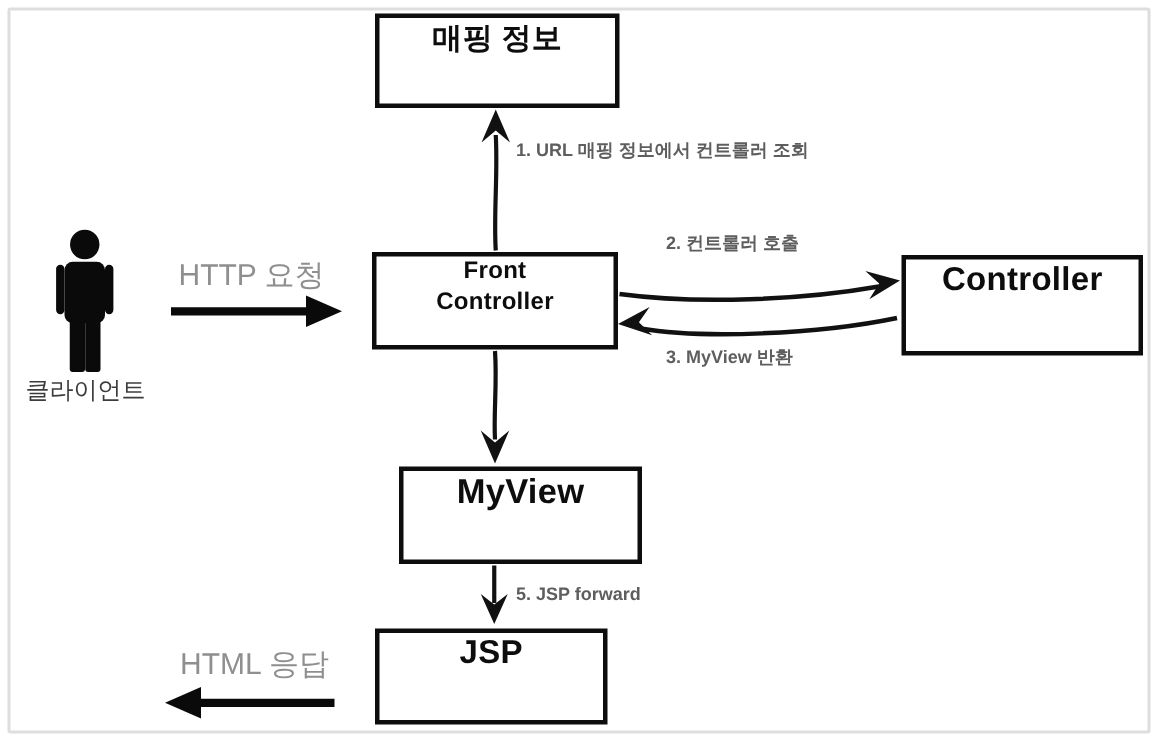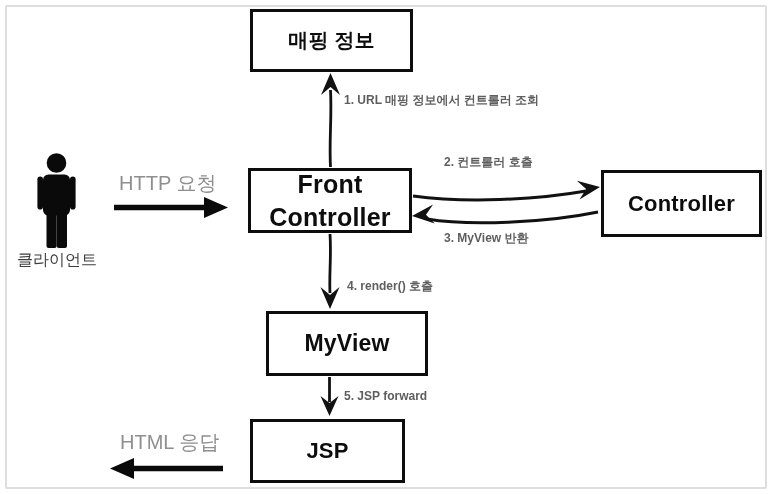--- a/index.html
+++ b/index.html
@@ -28,26 +28,26 @@
   .box {
     position: absolute;
     box-sizing: border-box;
     background: #ffffff;
     border: 3px solid #0d0d0d;
     color: #0d0d0d;
     font-weight: bold;
     display: flex;
     flex-direction: column;
     align-items: center;
-    justify-content: center;
+    justify-content: flex-start;
     text-align: center;
     letter-spacing: 0.2px;
   }
   .box-mapping   { left: 250px; top: 9px;   width: 163px; height: 63px; font-size: 20px; }
-  .box-fc        { left: 248px; top: 168px; width: 164px; height: 65px; font-size: 25px; line-height: 1.3; }
+  .box-fc        { left: 248px; top: 168px; width: 164px; height: 65px; font-size: 16px; line-height: 1.3; }
   .box-ctrl      { left: 601px; top: 170px; width: 161px; height: 67px; font-size: 22px; }
   .box-myview    { left: 249px; top: 311px; width: 162px; height: 65px; font-size: 23px; margin-left: 17px; }
   .box-jsp       { left: 250px; top: 419px; width: 155px; height: 64px; font-size: 22px; }
   .step-label {
     position: absolute;
     color: #5e5e5e;
     font-weight: bold;
     font-size: 12px;
     white-space: nowrap;
   }
@@ -146,21 +146,20 @@
     <span>MyView</span>
   </div>
 
   <div class="box box-jsp">
     <span>JSP</span>
   </div>
 
   <div class="step-label lbl-step1">1. URL 매핑 정보에서 컨트롤러 조회</div>
   <div class="step-label lbl-step2">2. 컨트롤러 호출</div>
   <div class="step-label lbl-step3">3. MyView 반환</div>
-  <div class="step-label lbl-step4">4. render() 호출</div>
   <div class="step-label lbl-step5">5. JSP forward</div>
 
   <div class="io-label lbl-http">HTTP 요청</div>
   <div class="io-label lbl-html">HTML 응답</div>
 
   <div class="client-label">클라이언트</div>
 
 </div>
 
 </body></html>

